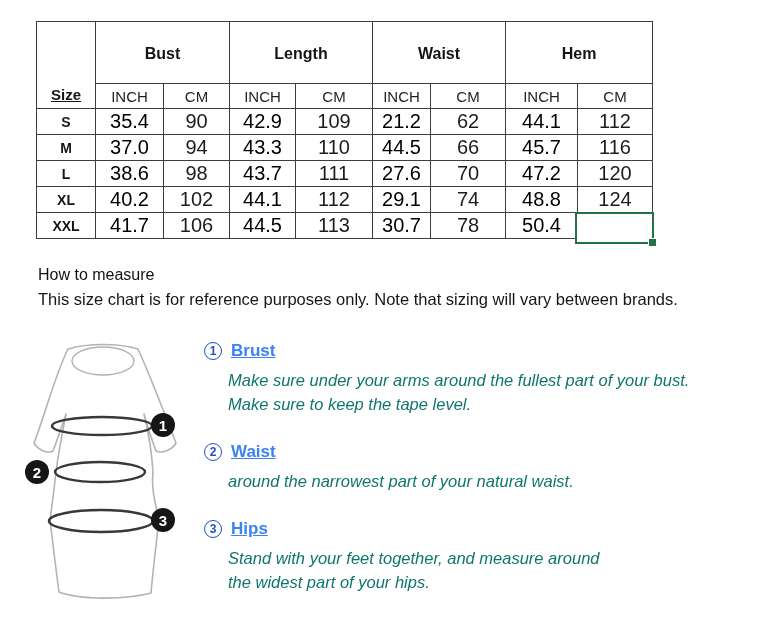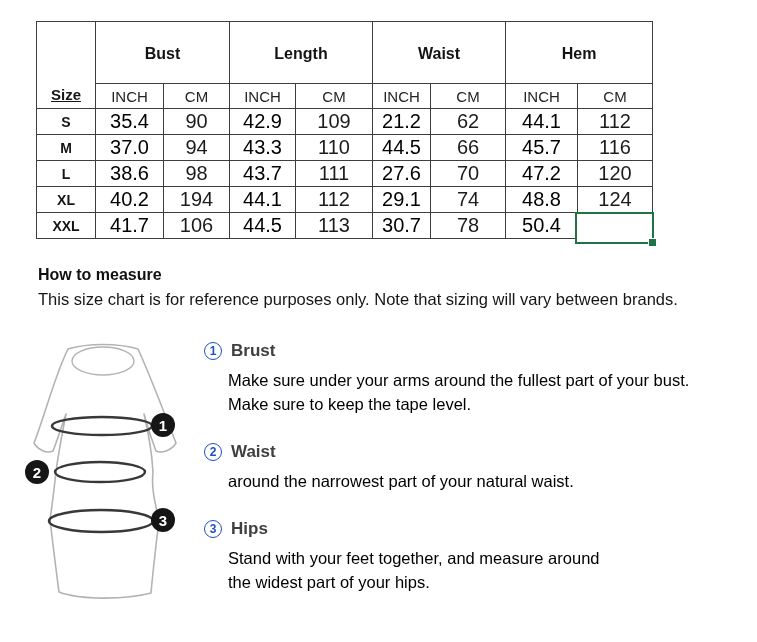--- a/index.html
+++ b/index.html
@@ -30,40 +30,40 @@
   .sel-cell {
     position:absolute; left:575px; top:212px; width:75px; height:28px;
     border:2px solid #217346; background:#fff;
   }
   .fill-handle {
     position:absolute; right:-5px; bottom:-5px; width:7px; height:7px;
     background:#217346; border:1px solid #fff;
   }
 
   
-  .howto-title { position:absolute; left:38px; top:266px; font-size:16px; font-weight:bold; color:#111; }
+  .howto-title { position:absolute; left:38px; top:266px; font-size:16px; font-weight:normal; color:#111; }
   .howto-note  { position:absolute; left:38px; top:290px; font-size:16.5px; color:#161616; }
 
   
   .dress { position:absolute; left:10px; top:330px; }
 
   
   .steps { position:absolute; left:204px; top:341px; width:553px; }
   .step + .step { margin-top:26px; }
   .step-head { display:flex; align-items:center; gap:9px; height:20px; }
   .stepnum {
     box-sizing:border-box; width:18px; height:18px; border:1.7px solid #1f50c8;
     border-radius:50%; color:#1f50c8; font-size:12px; font-weight:bold;
     display:flex; align-items:center; justify-content:center; flex:0 0 auto;
   }
   .steplink {
-    color:#404040; font-weight:bold; font-size:17px;
-    cursor:pointer;
-  }
-  .step-body { margin:7px 0 0 24px; font-size:16.5px; line-height:24px; color:#000000; }
+    color:#3b82f6; font-weight:bold; font-size:17px;
+    text-decoration:underline; cursor:pointer;
+  }
+  .step-body { margin:7px 0 0 24px; font-size:16.5px; line-height:24px; color:#0f766e;font-style:italic; }
 </style>
 </head>
 <body>
 
 <div class="canvas">
 
   <table class="size-table">
     <colgroup>
       <col style="width:59px">
         <col style="width:68px">
@@ -124,21 +124,21 @@
         <td class="inch">43.7</td>
         <td class="cm">111</td>
         <td class="inch">27.6</td>
         <td class="cm">70</td>
         <td class="inch">47.2</td>
         <td class="cm">120</td>
       </tr>
       <tr>
         <td class="sz">XL</td>
         <td class="inch">40.2</td>
-        <td class="cm">194</td>
+        <td class="cm">102</td>
         <td class="inch">44.1</td>
         <td class="cm">112</td>
         <td class="inch">29.1</td>
         <td class="cm">74</td>
         <td class="inch">48.8</td>
         <td class="cm">124</td>
       </tr>
       <tr>
         <td class="sz">XXL</td>
         <td class="inch">41.7</td>

